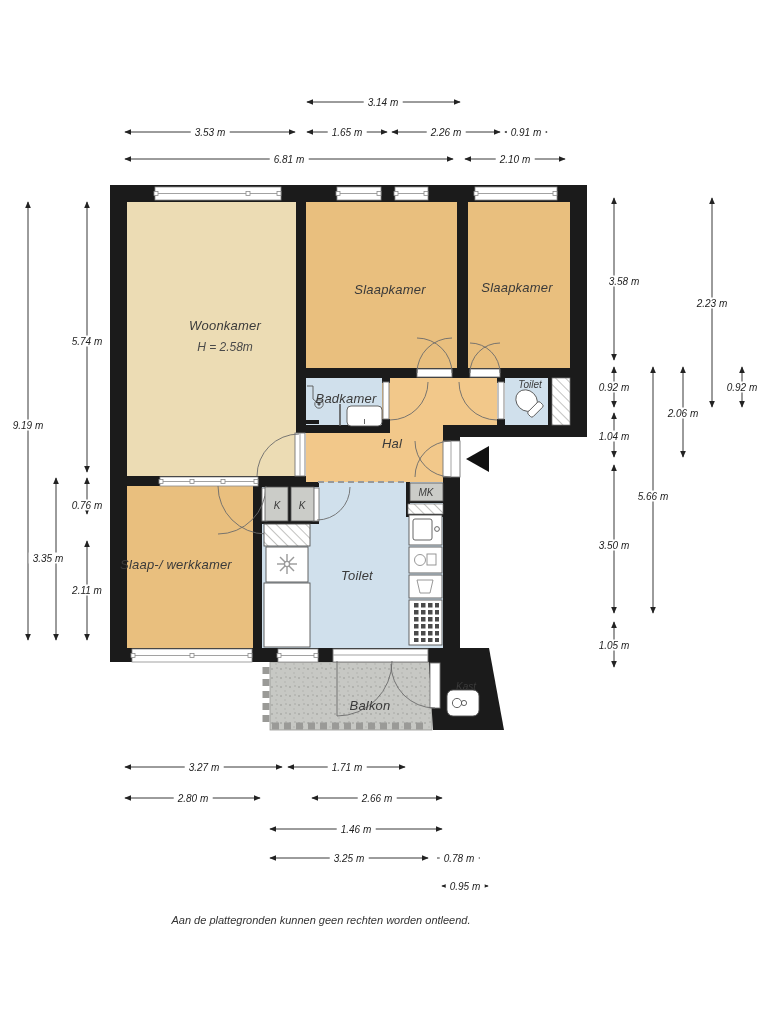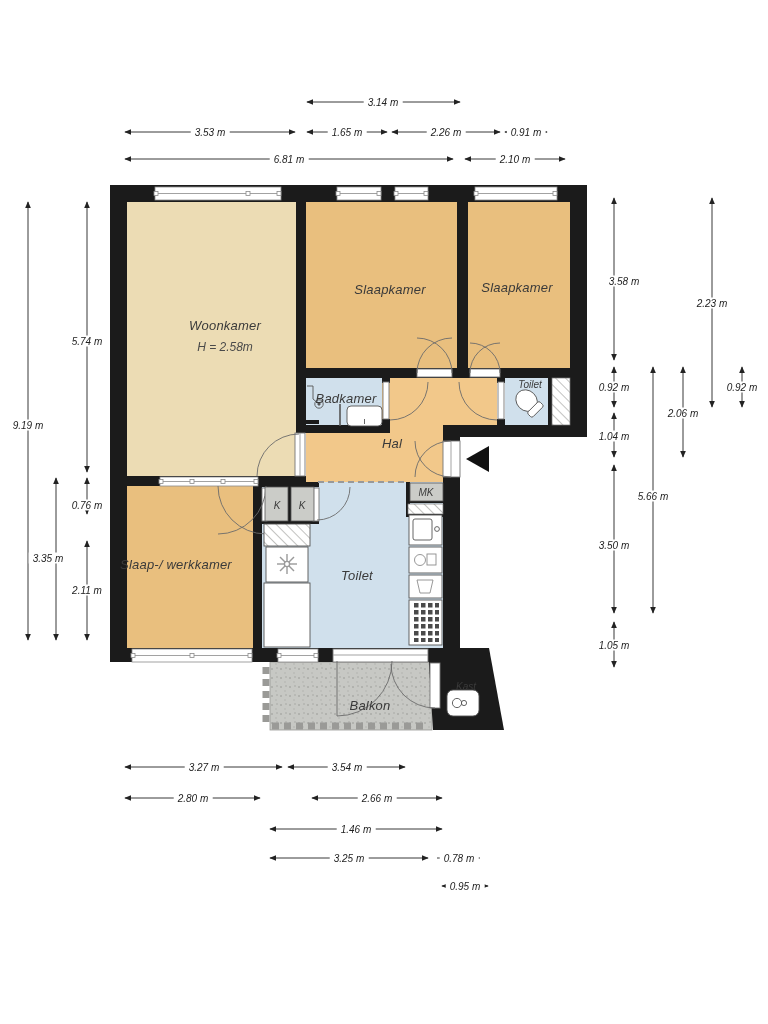--- a/index.html
+++ b/index.html
@@ -298,22 +298,23 @@
 <span class="lbl dim-lbl" style="left:614px;top:387px">0.92 m</span>
 <span class="lbl dim-lbl" style="left:614px;top:436px">1.04 m</span>
 <span class="lbl dim-lbl" style="left:614px;top:545px">3.50 m</span>
 <span class="lbl dim-lbl" style="left:614px;top:645px">1.05 m</span>
 <span class="lbl dim-lbl" style="left:653px;top:496px">5.66 m</span>
 <span class="lbl dim-lbl" style="left:683px;top:413px">2.06 m</span>
 <span class="lbl dim-lbl" style="left:712px;top:303px">2.23 m</span>
 <span class="lbl dim-lbl" style="left:742px;top:387px">0.92 m</span>
 
 <span class="lbl dim-lbl" style="left:204px;top:767px">3.27 m</span>
-<span class="lbl dim-lbl" style="left:347px;top:767px">3.54 m</span>
+<span class="lbl dim-lbl" style="left:347px;top:767px">1.71 m</span>
 <span class="lbl dim-lbl" style="left:193px;top:798px">2.80 m</span>
 <span class="lbl dim-lbl" style="left:377px;top:798px">2.66 m</span>
 <span class="lbl dim-lbl" style="left:356px;top:829px">1.46 m</span>
 <span class="lbl dim-lbl" style="left:349px;top:858px">3.25 m</span>
 <span class="lbl dim-lbl" style="left:459px;top:858px">0.78 m</span>
 <span class="lbl dim-lbl" style="left:465px;top:886px">0.95 m</span>
 
+<span class="lbl footer-lbl" style="left:321px;top:920px">Aan de plattegronden kunnen geen rechten worden ontleend.</span>
 
 </div>
 
 </body></html>

